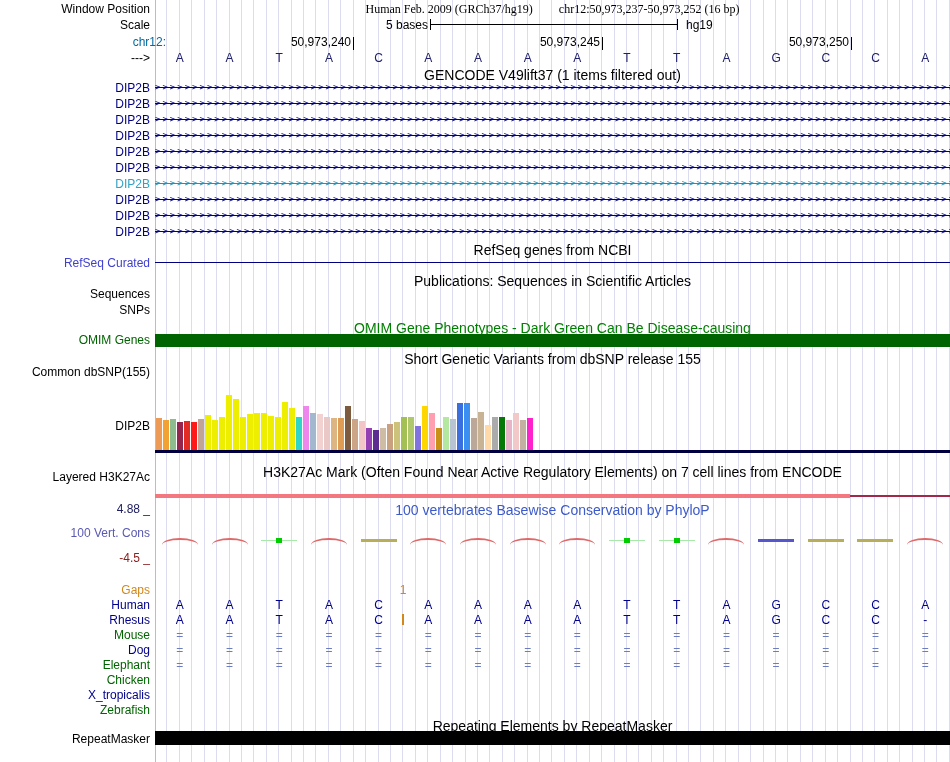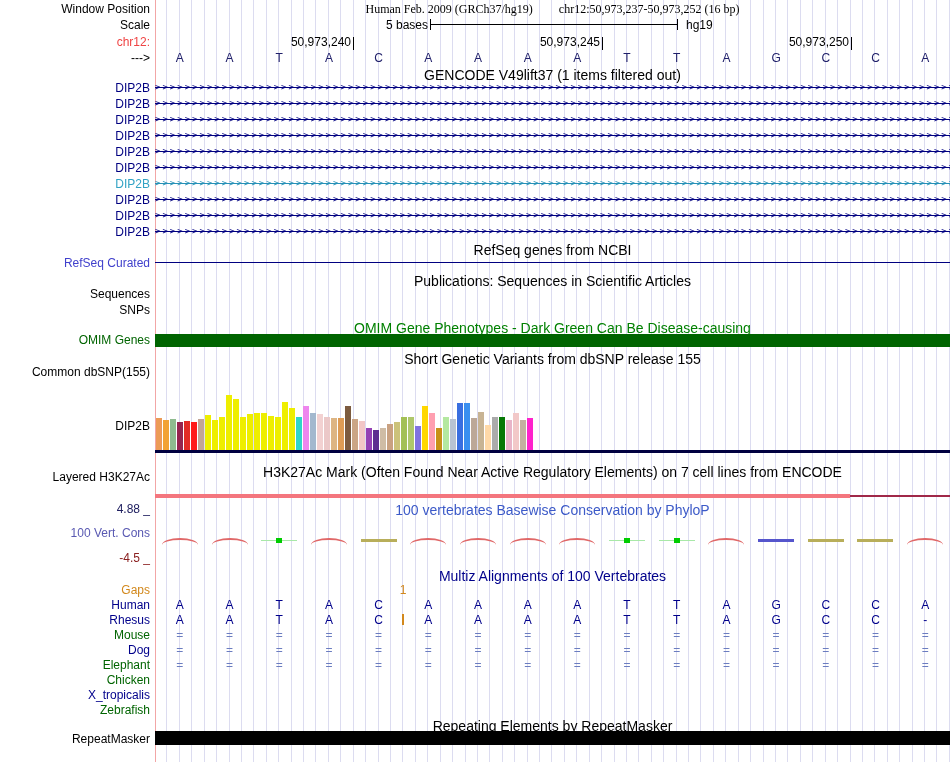--- a/index.html
+++ b/index.html
@@ -39,21 +39,21 @@
     <span>chr12:50,973,237-50,973,252 (16 bp)</span>
   </div>
 
   <div class="left-label" style="top:18px;color:#000;">Scale</div>
   <div class="abs" style="top:18px;left:328px;width:100px;text-align:right;font-size:12px;color:#000;">5 bases</div>
   <div class="abs" style="top:19px;left:430px;width:1px;height:11px;background:#000;"></div>
   <div class="abs" style="top:24px;left:430px;width:248px;height:1px;background:#000;"></div>
   <div class="abs" style="top:19px;left:677px;width:1px;height:11px;background:#000;"></div>
   <div class="abs" style="top:18px;left:686px;font-size:12px;color:#000;">hg19</div>
 
-  <div class="left-label" style="top:35px;color:#ef4444;">chr12:</div>
+  <div class="left-label" style="top:35px;color:#0369a1;padding-left:16px;">chr12:</div>
   <div id="coord-row">
       <div class="abs" style="top: 35px; left: 251px; width: 100px; text-align: right; font-size: 12px; color: rgb(0, 0, 0);">50,973,240</div>
       <div class="tick" style="top: 37px; left: 353px; height: 13px;"></div>
       <div class="abs" style="top: 35px; left: 500px; width: 100px; text-align: right; font-size: 12px; color: rgb(0, 0, 0);">50,973,245</div>
       <div class="tick" style="top: 37px; left: 602px; height: 13px;"></div>
       <div class="abs" style="top: 35px; left: 749px; width: 100px; text-align: right; font-size: 12px; color: rgb(0, 0, 0);">50,973,250</div>
       <div class="tick" style="top: 37px; left: 851px; height: 13px;"></div>
     </div>
 
   <div class="left-label" style="top:51px;color:#000;">---&gt;</div>
@@ -228,21 +228,20 @@
       <div class="abs" style="left: 658.719px; top: 540px; width: 36px; height: 1px; background: rgb(168, 232, 168);"></div>
       <div class="abs" style="left: 673.719px; top: 538px; width: 6px; height: 5px; background: rgb(0, 204, 0);"></div>
       <div class="abs" style="left: 708.406px; top: 538px; width: 36px; height: 5px; border-top: 2px solid rgb(224, 104, 104); border-radius: 50% 50% 0px 0px / 100% 100% 0px 0px;"></div>
       <div class="abs" style="left: 758.094px; top: 539px; width: 36px; height: 3px; background: rgb(85, 85, 204);"></div>
       <div class="abs" style="left: 807.781px; top: 539px; width: 36px; height: 3px; background: rgb(184, 174, 90);"></div>
       <div class="abs" style="left: 857.469px; top: 539px; width: 36px; height: 3px; background: rgb(184, 174, 90);"></div>
       <div class="abs" style="left: 907.156px; top: 538px; width: 36px; height: 5px; border-top: 2px solid rgb(224, 104, 104); border-radius: 50% 50% 0px 0px / 100% 100% 0px 0px;"></div>
     </div>
   <div class="left-label" style="top: 551px; color: rgb(139, 32, 32);" id="phylop-min">-4.5 _</div>
 
-  <div class="title" style="top:568px;color:#00008B;">Multiz Alignments of 100 Vertebrates</div>
   <div class="left-label" style="top: 583px; color: rgb(210, 136, 28);" id="gaps-label">Gaps</div>
   <div class="letter" style="top: 583px; left: 403px; color: rgb(210, 136, 28);" id="gap-count">1</div>
   <div id="multiz-rows">
       <div class="left-label" style="top: 598px; color: rgb(0, 0, 139);">Human</div>
       <div class="letter" style="top: 598px; left: 179.844px; color: rgb(0, 0, 139);">A</div>
       <div class="letter" style="top: 598px; left: 229.531px; color: rgb(0, 0, 139);">A</div>
       <div class="letter" style="top: 598px; left: 279.219px; color: rgb(0, 0, 139);">T</div>
       <div class="letter" style="top: 598px; left: 328.906px; color: rgb(0, 0, 139);">A</div>
       <div class="letter" style="top: 598px; left: 378.594px; color: rgb(0, 0, 139);">C</div>
       <div class="letter" style="top: 598px; left: 428.281px; color: rgb(0, 0, 139);">A</div>

